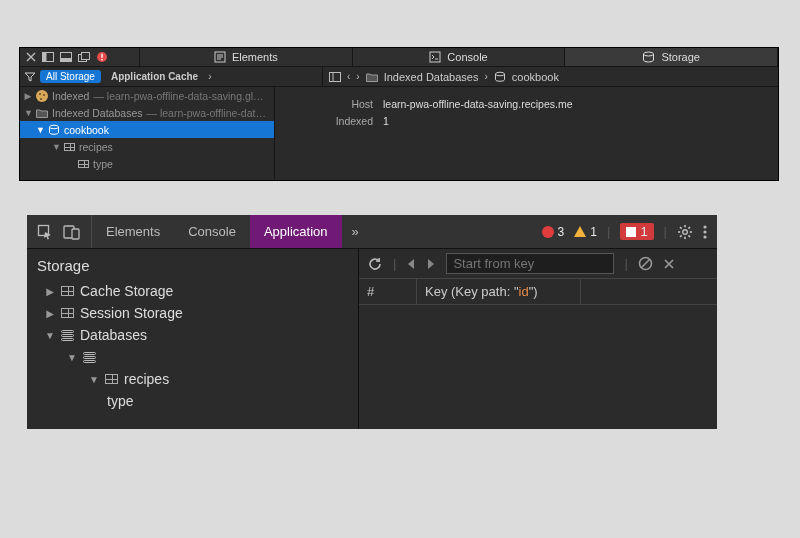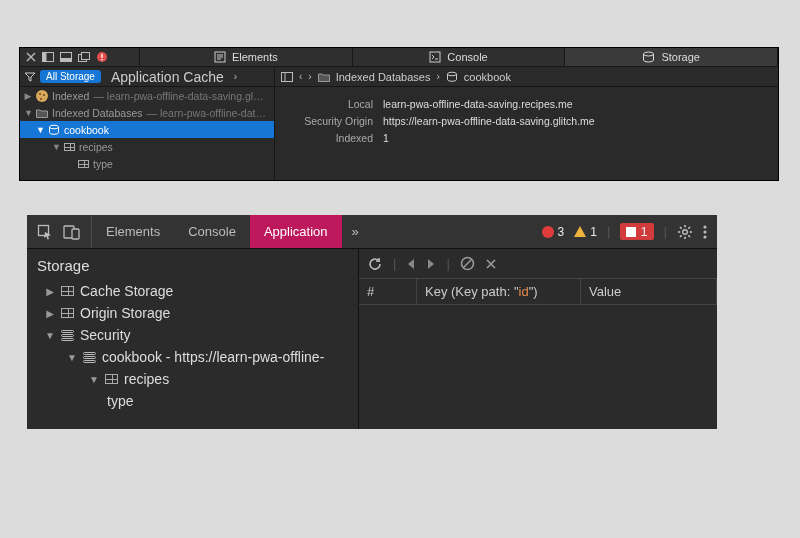--- a/index.html
+++ b/index.html
@@ -42,37 +42,37 @@
     color: #ddd;
     cursor: default;
   }
   .safari-tab.active { background: #3a3a3a; }
   .safari-second {
     height: 20px;
     display: flex;
     border-bottom: 1px solid #161616;
   }
   .safari-left-tools {
-    width: 255px; display: flex; align-items: center; gap: 4px;
+    width: 303px; display: flex; align-items: center; gap: 4px;
     padding: 0 4px;
     border-right: 1px solid #161616;
   }
   .safari-right-tools {
     flex: 1; display: flex; align-items: center; gap: 6px;
     padding: 0 6px;
   }
   .pill {
     background: #1576d6;
     color: #fff;
     border-radius: 3px;
     padding: 1px 6px;
     font-size: 10px;
   }
   .pill-plain {
-    color: #ccc; padding: 1px 6px; font-size: 14px;
+    color: #ccc; padding: 1px 6px; font-size: 10px; font-weight: bold;
   }
 
   .safari-body { display: flex; height: 93px; }
   .safari-sidebar {
     width: 255px;
     background: #2a2a2a;
     border-right: 1px solid #161616;
     font-size: 10.5px;
   }
   .safari-tree-row {
@@ -119,21 +119,21 @@
     border-bottom: 1px solid #111;
   }
   .chrome-tabtools {
     display: flex; align-items: center; gap: 10px; padding: 0 10px;
     border-right: 1px solid #4a4a4a;
   }
   .chrome-tab {
     display: flex; align-items: center; padding: 0 14px;
     color: #bbb; cursor: default;
   }
-  .chrome-tab.active { background: #be185d; color: #fff; }
+  .chrome-tab.active { background: #701a75; color: #fff; }
   .chrome-more { display: flex; align-items: center; padding: 0 10px; color: #bbb; }
   .chrome-tab-right {
     margin-left: auto; display: flex; align-items: center; gap: 10px; padding: 0 10px;
   }
   .badge { display: inline-flex; align-items: center; gap: 4px; font-size: 12px; }
   .badge .dot { width: 12px; height: 12px; border-radius: 50%; display:inline-block;}
   .dot.err { background: #e03c3c; }
   .tri-warn { width: 0; height: 0; border-left: 6px solid transparent; border-right: 6px solid transparent; border-bottom: 11px solid #f0b23a; display: inline-block;}
   .badge-issue { background: #d13b3b; padding: 1px 6px; border-radius: 2px; display: inline-flex; align-items: center; gap: 4px;}
   .flag-sq { width: 10px; height: 10px; background: #fff; display: inline-block; transform: none;}
@@ -326,26 +326,22 @@
       </div>
       <div class="safari-tree-row indent3">
         <span class="tri"></span>
         <span class="grid-icon"></span>
         <span>type</span>
       </div>
     </div>
 
     <div class="safari-main">
       <div class="kv">
-          <div class="k">Local</div>
+          <div class="k">Host</div>
           <div class="v">learn-pwa-offline-data-saving.recipes.me</div>
-        </div>
-      <div class="kv">
-          <div class="k">Security Origin</div>
-          <div class="v">https://learn-pwa-offline-data-saving.glitch.me</div>
         </div>
       <div class="kv">
           <div class="k">Indexed</div>
           <div class="v">1</div>
         </div>
     </div>
   </div>
 </div>
 
 <div class="chrome-panel">
@@ -423,39 +419,38 @@
       <div class="chrome-side-title">Storage</div>
 
       <div class="chrome-tree-row ci1">
         <span class="tri">▶</span>
         <span class="grid-icon" style="width:13px;height:10px"></span>
         <span>Cache Storage</span>
       </div>
       <div class="chrome-tree-row ci1">
         <span class="tri">▶</span>
         <span class="grid-icon" style="width:13px;height:10px"></span>
-        <span>Origin Storage</span>
+        <span>Session Storage</span>
       </div>
       <div class="chrome-tree-row ci1">
         <span class="tri">▼</span>
         <span class="stack-icon">
             <span></span>
             <span></span>
             <span></span>
           </span>
-        <span>Security</span>
+        <span>Databases</span>
       </div>
       <div class="chrome-tree-row ci2">
         <span class="tri">▼</span>
         <span class="stack-icon">
             <span></span>
             <span></span>
             <span></span>
           </span>
-        <span>cookbook - https://learn-pwa-offline-</span>
       </div>
       <div class="chrome-tree-row ci3">
         <span class="tri">▼</span>
         <span class="grid-icon" style="width:13px;height:10px"></span>
         <span>recipes</span>
       </div>
       <div class="chrome-tree-row ci4">
         <span>type</span>
       </div>
     </div>
@@ -472,37 +467,37 @@
         <span class="icon">
             <svg width="10" height="12">
               <path d="M8 1 L2 6 L8 11 Z" fill="#888"></path>
             </svg>
           </span>
         <span class="icon">
             <svg width="10" height="12">
               <path d="M2 1 L8 6 L2 11 Z" fill="#888"></path>
             </svg>
           </span>
+        <input class="chrome-input" placeholder="Start from key" style="">
         <span style="color:#555">|</span>
         <span class="icon">
             <svg width="15" height="15" viewBox="0 0 15 15">
               <circle cx="7.5" cy="7.5" r="6" fill="none" stroke="#999" stroke-width="1.6"></circle>
               <line x1="3.3" y1="11.7" x2="11.7" y2="3.3" stroke="#999" stroke-width="1.6"></line>
             </svg>
           </span>
         <span class="icon">
             <svg width="12" height="12">
               <path d="M2 2 L10 10 M10 2 L2 10" stroke="#999" stroke-width="1.7"></path>
             </svg>
           </span>
       </div>
       <div class="chrome-table-head">
         <div class="th th1">#</div>
         <div class="th th2">
           <span>Key (Key path: "</span>
             <span class="hlt">id</span>
             <span>")</span>
         </div>
-        <div class="th th3">Value</div>
       </div>
     </div>
   </div>
 </div>
 
 </body></html>

